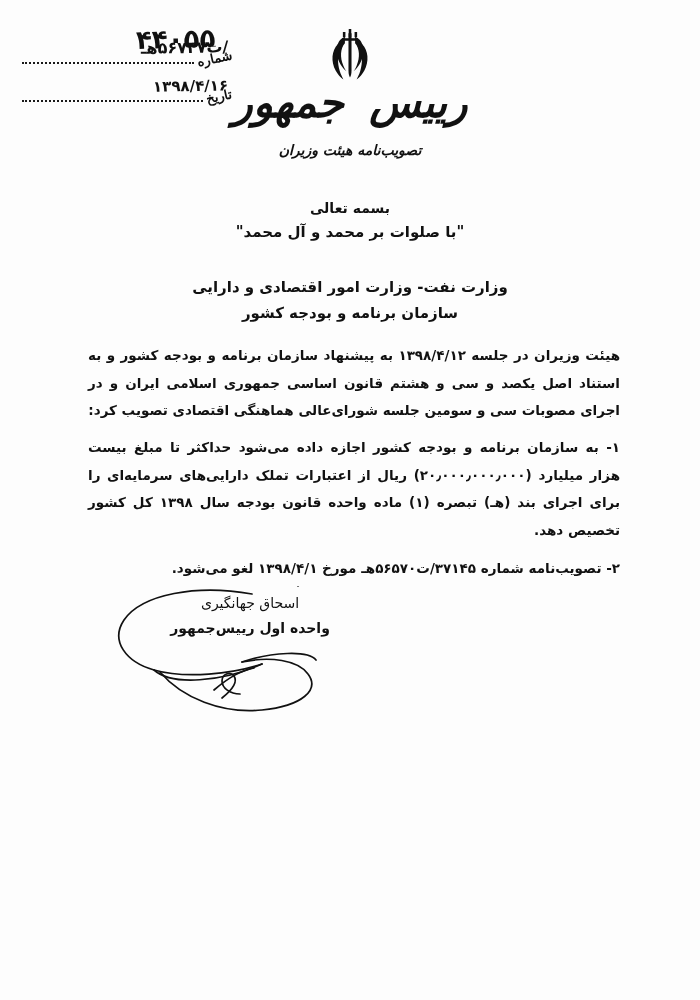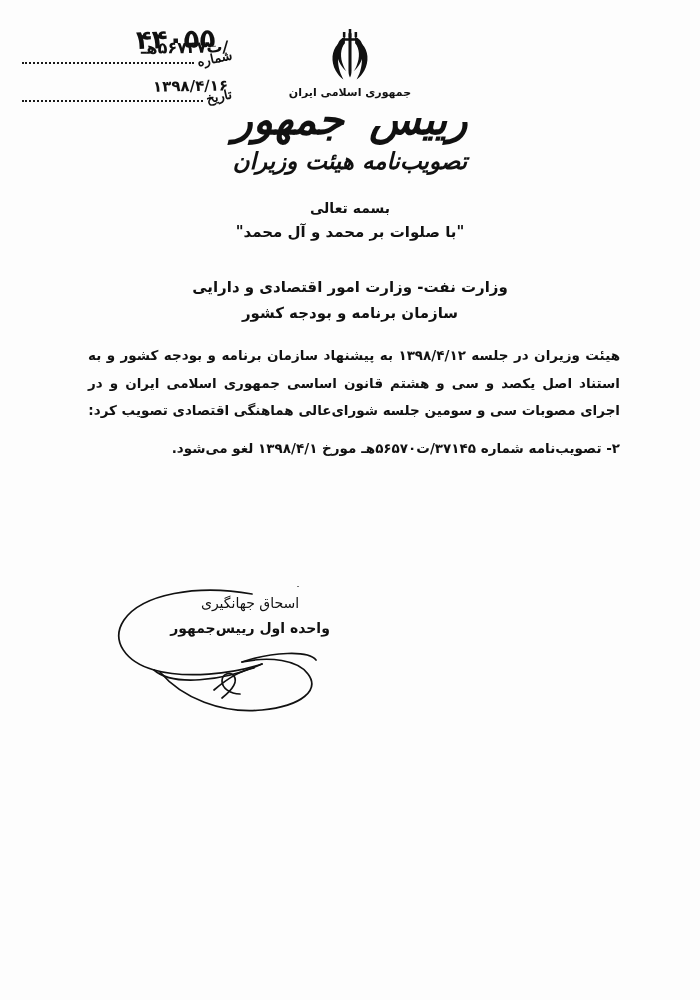--- a/index.html
+++ b/index.html
@@ -101,25 +101,25 @@
   .president-title {
     font-size: 42px;
     font-weight: 700;
     font-family: Liberation Mono, monospace;
     margin-top: 2px;
     letter-spacing: -1px;
     line-height: 1.05;
     font-style: italic;
   }
   .doc-kind {
-    font-size: 23px;
+    font-size: 14px;
     font-weight: 600;
     font-family: "DejaVu Serif", serif;
     font-style: italic;
-    margin-top: 2px;
+    margin-top: 14px;
     letter-spacing: 0px;
   }
 
   
   .invocation {
     position: absolute;
     top: 200px;
     left: 0;
     width: 100%;
     text-align: center;
@@ -238,38 +238,38 @@
 
         <path d="M40 34 c-9 10 -10 28 -3 44 c2 5 4 8 6 11 c-8 -6 -15 -17 -18 -29 c-3 -13 -1 -25 6 -33 c3 -3 6 -5 9 -6 z"></path>
 
         <path d="M60 34 c9 10 10 28 3 44 c-2 5 -4 8 -6 11 c8 -6 15 -17 18 -29 c3 -13 1 -25 -6 -33 c-3 -3 -6 -5 -9 -6 z"></path>
 
         <path d="M26 36 c-12 12 -14 34 -4 52 c4 7 9 13 15 17 c-3 -6 -5 -10 -7 -16 c-5 -16 -5 -37 2 -50 c-2 -1 -4 -2 -6 -3 z"></path>
 
         <path d="M74 36 c12 12 14 34 4 52 c-4 7 -9 13 -15 17 c3 -6 5 -10 7 -16 c5 -16 5 -37 -2 -50 c2 -1 4 -2 6 -3 z"></path>
       </g>
     </svg>
-    <div class="country-line">جمهوری اسلامی ایران</div>
     <div class="president-title">رییس جمهور</div>
     <div class="doc-kind">تصویب‌نامه هیئت وزیران</div>
   </div>
 
   <div class="invocation">
     <div class="invocation-main">بسمه تعالی</div>
     <div class="invocation-sub">"با صلوات بر محمد و آل محمد"</div>
   </div>
 
   <div class="addressees">
     <div class="addressee-line">وزارت نفت- وزارت امور اقتصادی و دارایی</div>
     <div class="addressee-line">سازمان برنامه و بودجه کشور</div>
   </div>
 
   <div class="body-wrap">
     <p class="body-para">هیئت وزیران در جلسه ۱۳۹۸/۴/۱۲ به پیشنهاد سازمان برنامه و بودجه کشور و به استناد اصل یکصد و سی و هشتم قانون اساسی جمهوری اسلامی ایران و در اجرای مصوبات سی و سومین جلسه شورای‌عالی هماهنگی اقتصادی تصویب کرد:</p>
 
+    <p class="clause">۱- به سازمان برنامه و بودجه کشور اجازه داده می‌شود حداکثر تا مبلغ بیست هزار میلیارد (۲۰٫۰۰۰٫۰۰۰٫۰۰۰) ریال از اعتبارات تملک دارایی‌های سرمایه‌ای را برای اجرای بند (هـ) تبصره (۱) ماده واحده قانون بودجه سال ۱۳۹۸ کل کشور تخصیص دهد.</p>
 
     <p class="clause clause-two">۲- تصویب‌نامه شماره ۳۷۱۴۵/ت۵۶۵۷۰هـ مورخ ۱۳۹۸/۴/۱ لغو می‌شود.</p>
   </div>
 
   <div class="signature-area">
     <div class="sig-name">اسحاق جهانگیری</div>
     <div class="sig-role">واحده اول رییس‌جمهور</div>
   </div>
 
   <svg class="sig-scribble" viewBox="0 0 330 130">

